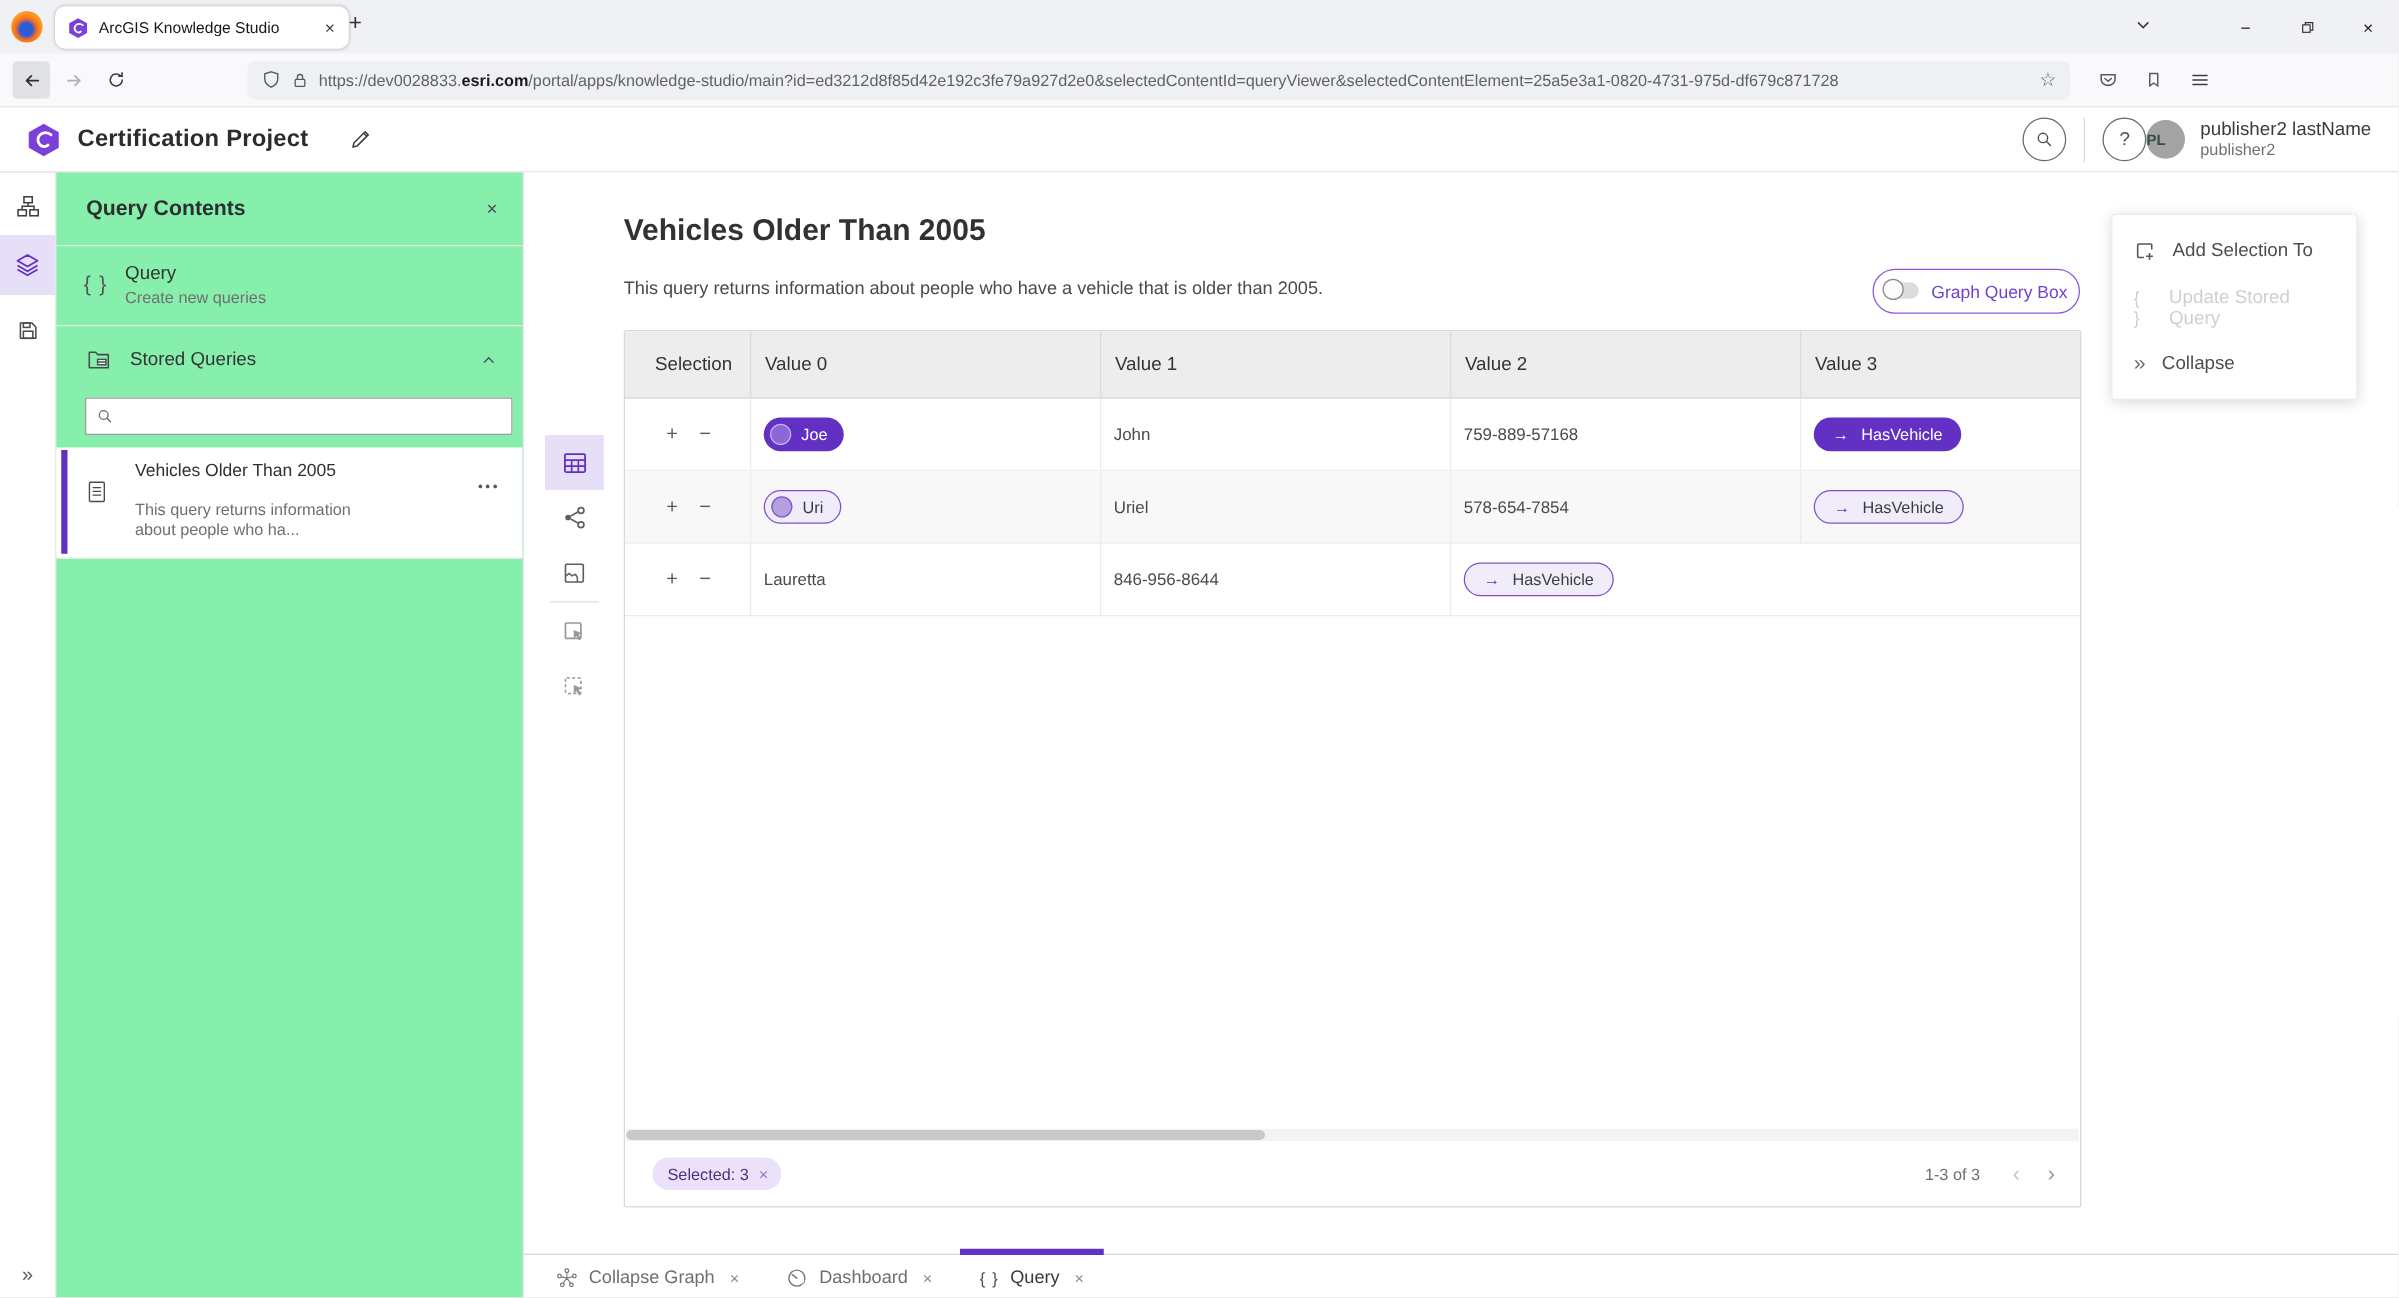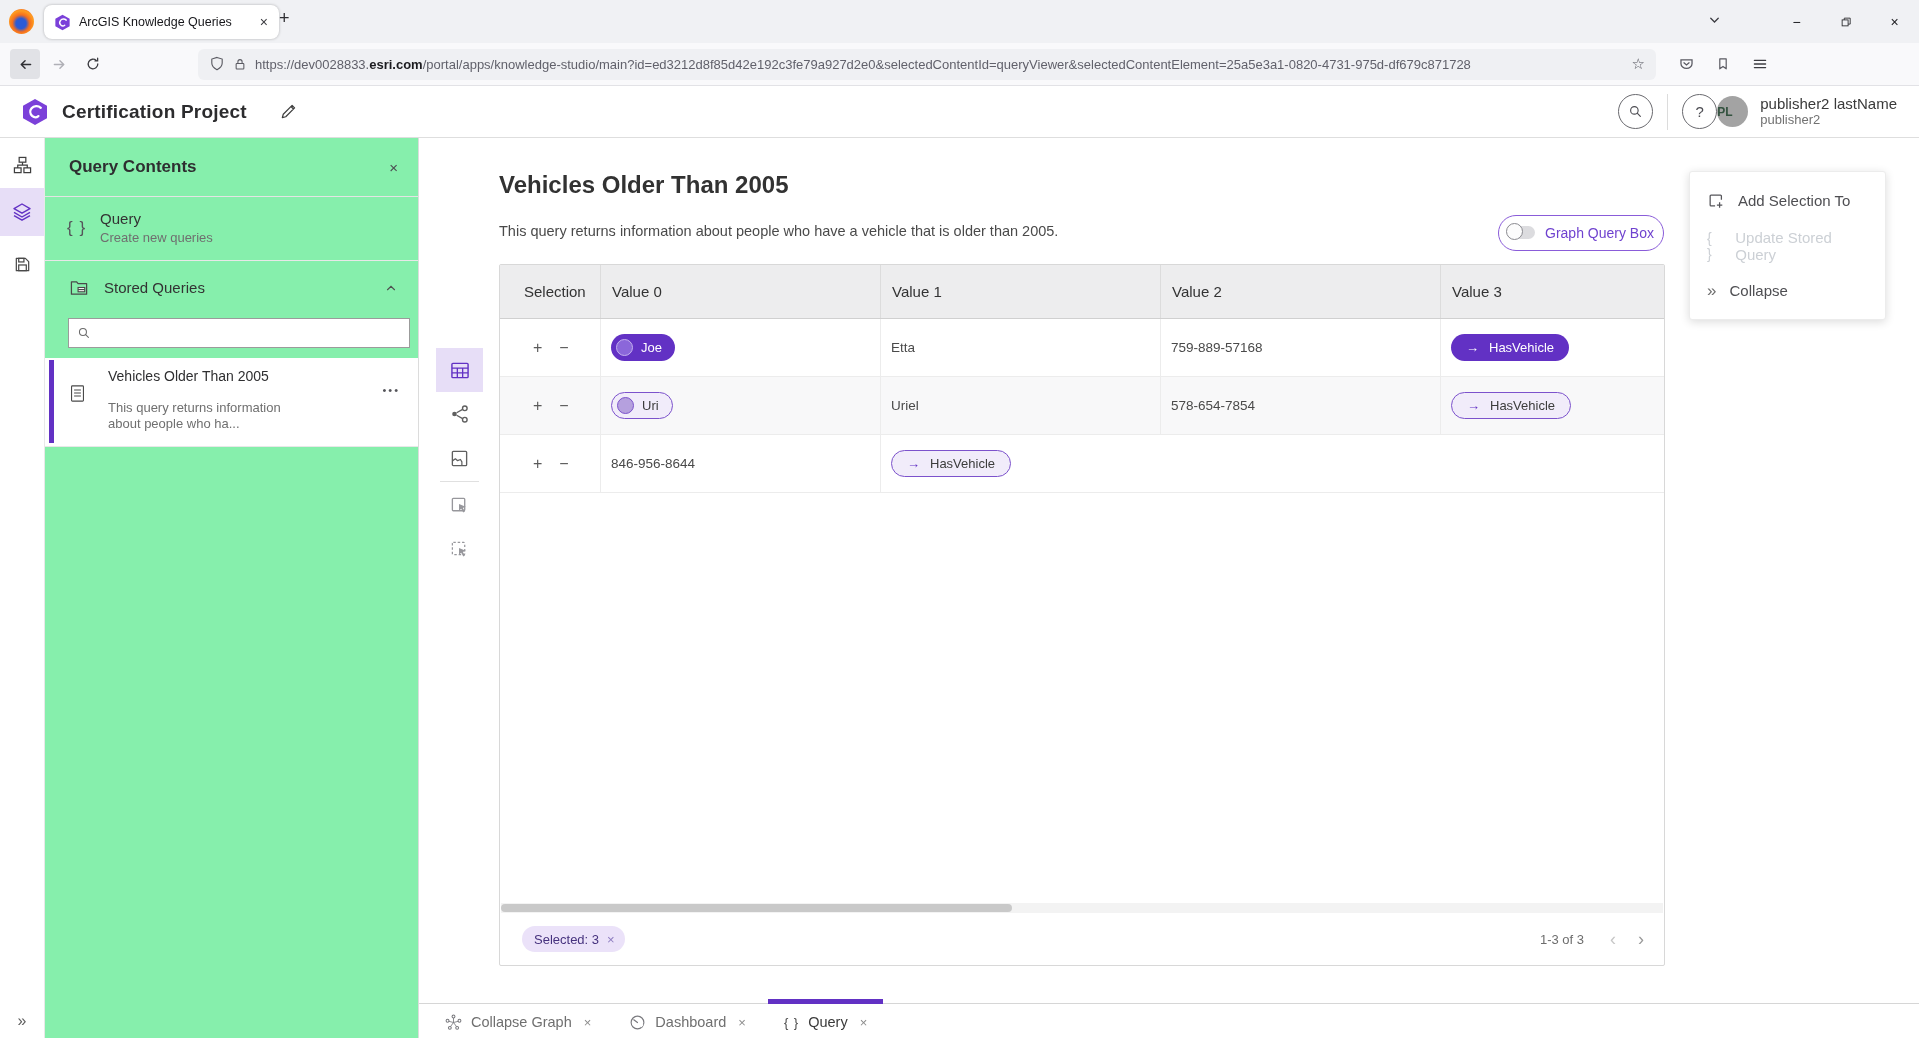--- a/index.html
+++ b/index.html
@@ -152,21 +152,21 @@
 
 <div class="screen">
 
   <div class="topbar">
     <div class="fx-logo"></div>
     <div class="btab-chrome">
       <svg width="17" height="17" viewBox="0 0 20 20">
         <polygon points="10,0.8 18.4,5.5 18.4,14.5 10,19.2 1.6,14.5 1.6,5.5" fill="#7b40d9"></polygon>
         <path d="M14.4 7.2c-2-1.8-5.1-1.6-6.7.3-1.4 1.7-1.2 4 .3 5.5 1.3 1.2 3.3 1.3 4.6.2" stroke="#fff" stroke-width="1.7" fill="none" stroke-linecap="round"></path>
       </svg>
-      <span class="tab-title">ArcGIS Knowledge Queries</span>
+      <span class="tab-title">ArcGIS Knowledge Studio</span>
       <span class="tab-x">×</span>
     </div>
     <span class="newtab">+</span>
     <span class="tabs-chev">
       <svg width="15" height="15" viewBox="0 0 20 20">
           <path d="M5 7l5 5 5-5" stroke="#3c3c41" stroke-width="1.7" fill="none" stroke-linecap="round"></path>
         </svg>
     </span>
     <div class="winbtns">
       <div class="winbtn">−</div>
@@ -391,21 +391,21 @@
             <span class="pm">+</span>
             <span class="pm">−</span>
           </div>
           <div class="td c1">
               <span class="pill filled">
                 <span class="dot"></span>
                 <span>Joe</span>
               </span>
             </div>
           <div class="td c2">
-              <span class="cellv">Etta</span>
+              <span class="cellv">John</span>
             </div>
           <div class="td c3">
               <span class="cellv">759-889-57168</span>
             </div>
           <div class="td c4">
               <span class="rpill filled">
                 <span class="arr">→</span>
                 <span>HasVehicle</span>
               </span>
             </div>
@@ -434,20 +434,23 @@
                 <span>HasVehicle</span>
               </span>
             </div>
         </div>
 
         <div class="trow">
           <div class="td c0">
             <span class="pm">+</span>
             <span class="pm">−</span>
           </div>
+          <div class="td c2">
+              <span class="cellv">Lauretta</span>
+            </div>
           <div class="td c3">
               <span class="cellv">846-956-8644</span>
             </div>
           <div class="td c4">
               <span class="rpill outline">
                 <span class="arr">→</span>
                 <span>HasVehicle</span>
               </span>
             </div>
         </div>

